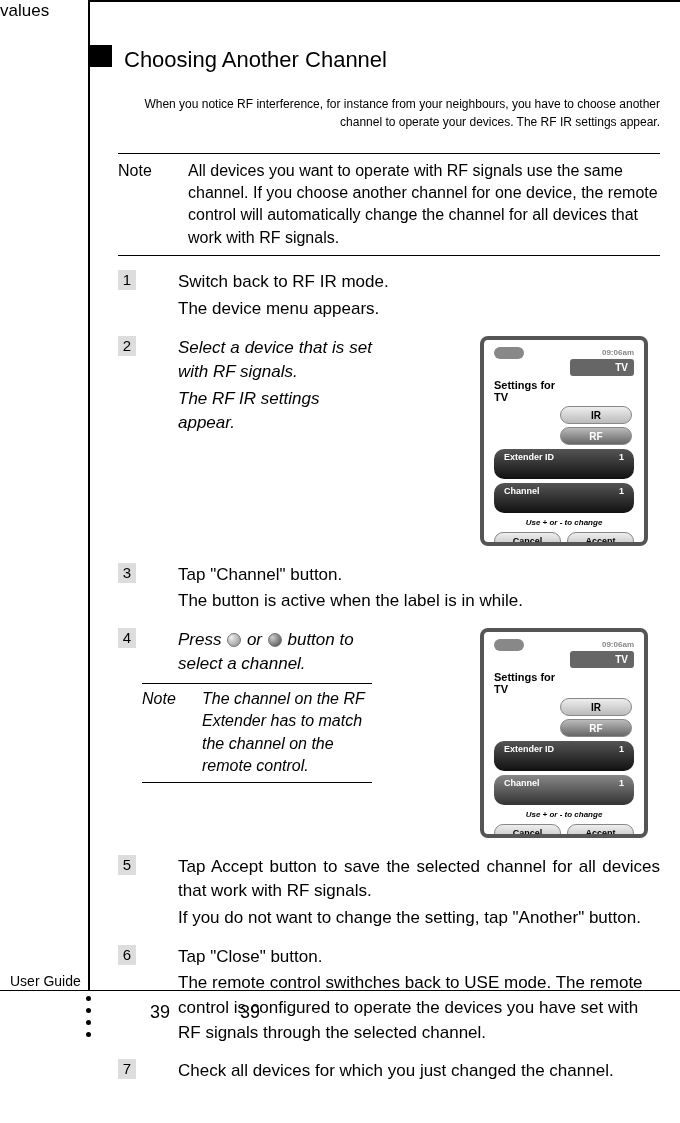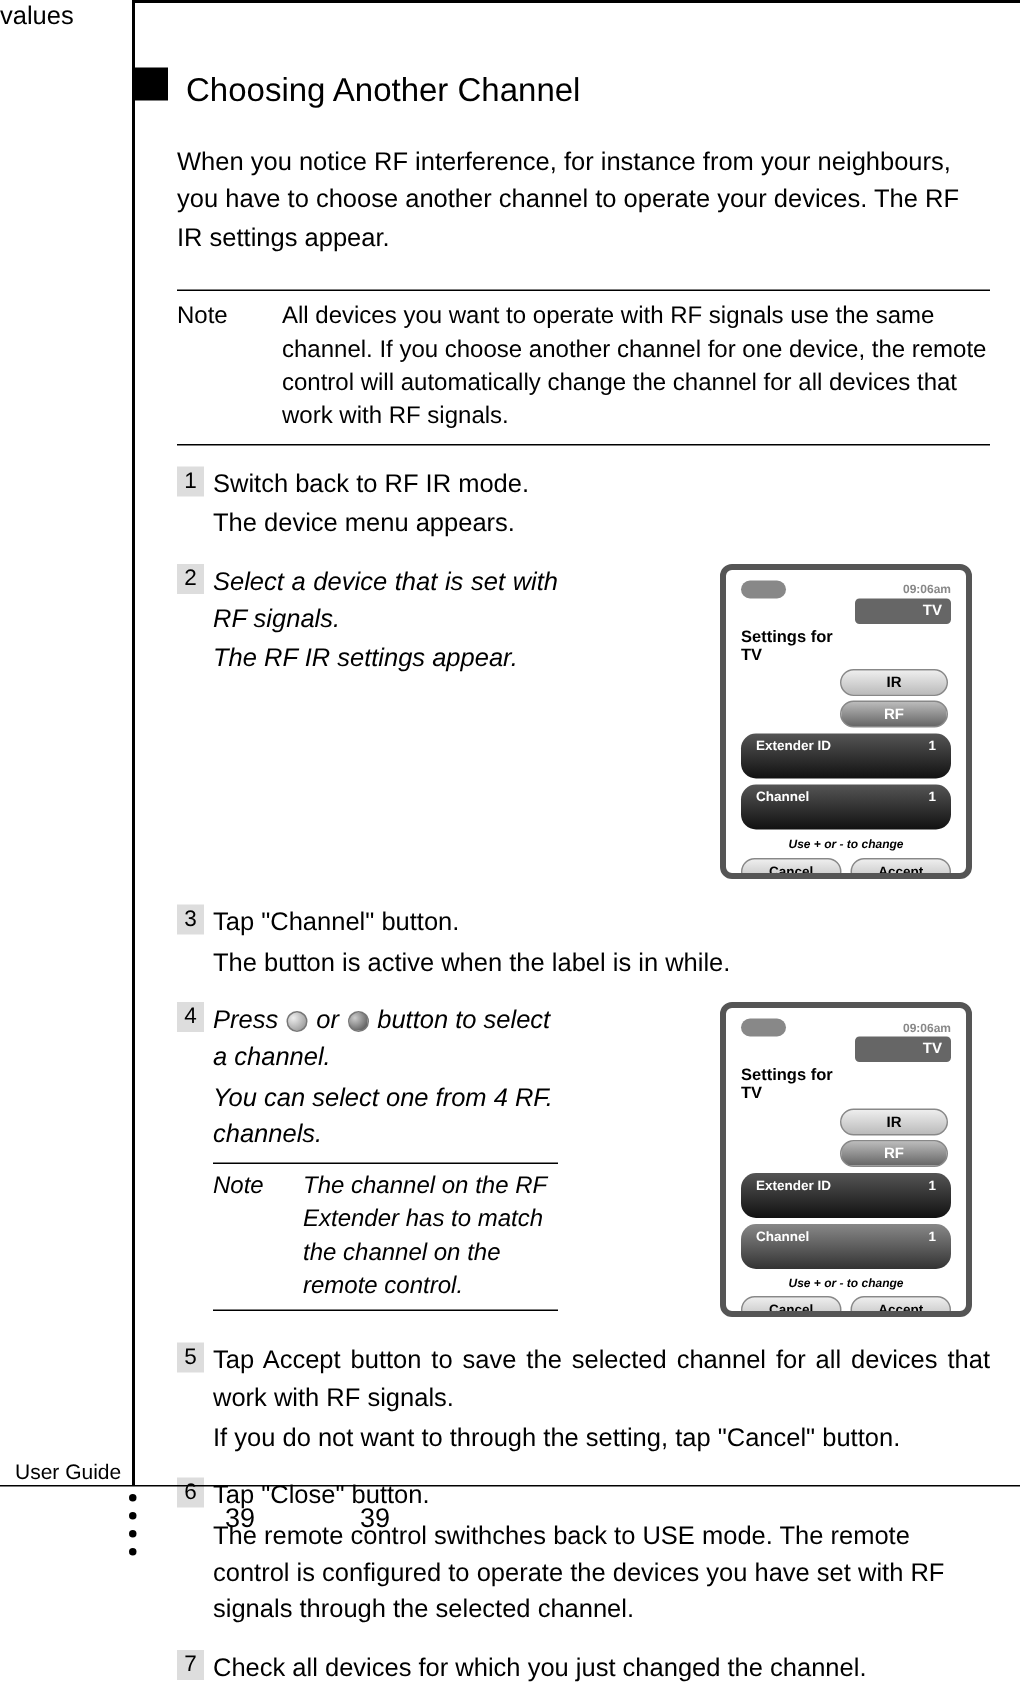--- a/index.html
+++ b/index.html
@@ -47,22 +47,23 @@
     margin-right: 12px;
     flex-shrink: 0;
     margin-left: -10px;
   }
   .heading {
     font-size: 22px;
   }
   .intro {
     margin-left: 18px;
     margin-bottom: 22px;
-    font-size: 17px;
+    font-size: 12px;
     line-height: 1.5;
+    text-align: right;
   }
   .note-block {
     border-top: 1px solid #000;
     border-bottom: 1px solid #000;
     padding: 6px 0;
     margin-left: 18px;
     margin-bottom: 14px;
   }
   .note-row {
     display: flex;
@@ -95,21 +96,21 @@
   .step-text {
     flex: 1;
     font-size: 17px;
     line-height: 1.45;
   }
   .step-text-narrow {
     width: 230px;
     flex: 0 0 230px;
     font-style: italic;
   }
-  .step-text p { margin-bottom: 2px; }
+  .step-text p { margin-bottom: 2px; margin-left: 36px; }
   .just { text-align: justify; }
   .inner-note {
     border-top: 1px solid #000;
     border-bottom: 1px solid #000;
     padding: 4px 0;
     margin-top: 6px;
     font-size: 15px;
     line-height: 1.4;
   }
   .inner-note .note-label { width: 60px; }
@@ -308,21 +309,20 @@
     <div class="step-text">
       <p>Tap  "Channel"  button.</p>
       <p>The button is active when the label is in while.</p>
     </div>
   </div>
 
   <div class="step" style="min-height:215px;">
     <div class="step-num">4</div>
     <div class="step-text step-text-narrow">
       <p><span>Press </span><span class="circle-btn"></span><span> or </span><span class="circle-btn dark"></span><span>  button  to select a channel.</span></p>
-      <p>You can select one from 4 RF. channels.</p>
       <div class="inner-note">
         <div class="note-row">
           <div class="note-label">Note</div>
           <div class="note-text">The channel on the RF Extender has to match the channel on the remote control.</div>
         </div>
       </div>
     </div>
     <div class="device" style="top:0;">
       <div class="device-inner">
         <div class="dev-top">
@@ -354,21 +354,21 @@
           <div class="pm">+</div>
         </div>
       </div>
     </div>
   </div>
 
   <div class="step">
     <div class="step-num">5</div>
     <div class="step-text">
       <p class="just">Tap Accept button to save the selected channel for all devices that work with RF signals.</p>
-      <p>If you do not want to through the setting, tap "Cancel" button.</p>
+      <p>If you do not want to change the setting, tap "Another" button.</p>
     </div>
   </div>
 
   <div class="step">
     <div class="step-num">6</div>
     <div class="step-text">
       <p>Tap  "Close"  button.</p>
       <p>The remote control swithches back to USE mode. The remote control is configured to operate the devices you have set with RF signals through the selected channel.</p>
     </div>
   </div>

